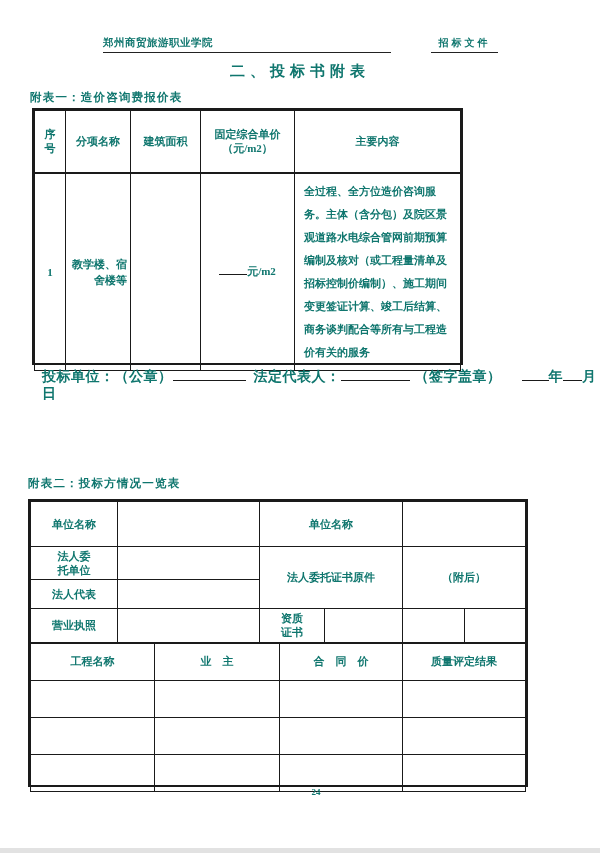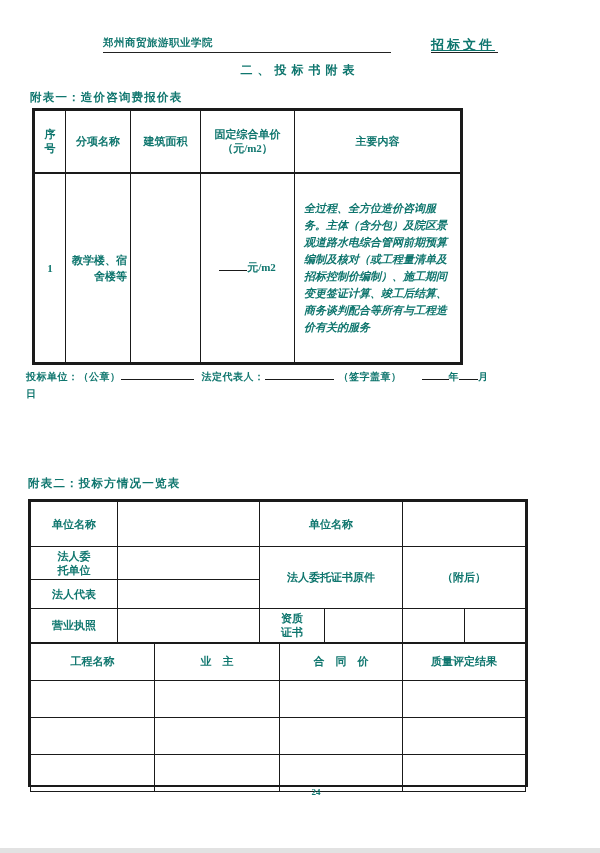--- a/index.html
+++ b/index.html
@@ -16,50 +16,50 @@
   }
   
   .hdr-left {
     position: absolute; left: 103px; top: 36px; width: 288px; height: 17px;
     border-bottom: 1.5px solid #222;
     font-size: 10.5px; letter-spacing: .5px; text-align: left;
   }
   .hdr-right {
     position: absolute; left: 431px; top: 36px; width: 67px; height: 17px;
     border-bottom: 1.5px solid #222;
-    font-size: 13px; letter-spacing: 3px; text-align: left; text-decoration: underline;
+    font-size: 10px; letter-spacing: 3px; text-align: center;
   }
   
   .doc-title {
     position: absolute; left: 0; top: 62px; width: 100%;
-    text-align: center; font-size: 12px; letter-spacing: 5px;
+    text-align: center; font-size: 15px; letter-spacing: 5px;
   }
   
   .tbl-caption { position: absolute; font-size: 11.5px; letter-spacing: 1.2px; }
   .cap1 { left: 30px; top: 90px; }
   .cap2 { left: 28px; top: 476px; }
   
   table { border-collapse: collapse; table-layout: fixed; width: 100%; }
   td, th { border: 1px solid #1a1a1a; font-size: 11px; font-weight: bold;
            text-align: center; vertical-align: middle; padding: 2px; }
   .pre { white-space: pre-line; line-height: 14px; }
   
   .t1-wrap { position: absolute; left: 32px; top: 108px; width: 431px; height: 257px;
              border: 2px solid #1a1a1a; }
   .t1 { height: 100%; }
   .t1 thead th { border-bottom: 2px solid #1a1a1a; }
   .t1 .cell-item { line-height: 16px; padding: 2px 3px; text-align: right; }
   .t1 .cell-content {
-    text-align: left; font-size: 11px; line-height: 17px; padding: 6px 9px; font-style: italic;
+    text-align: left; font-size: 11px; line-height: 23px; padding: 6px 9px;
   }
   .uline { display: inline-block; width: 28px; height: 11px;
            border-bottom: 1px solid #1a1a1a; }
   
-  .sig { position: absolute; left: 26px; top: 368px; width: 556px;
-         font-size: 10px; line-height: 17px; letter-spacing: .5px; }
+  .sig { position: absolute; left: 42px; top: 368px; width: 556px;
+         font-size: 14px; line-height: 17px; letter-spacing: .5px; }
   .blank { display: inline-block; height: 12px; border-bottom: 1px solid #1a1a1a;
            vertical-align: baseline; }
   .b1 { width: 73px; margin-right: 8px; }
   .b2 { width: 69px; margin-right: 5px; }
   .b3 { width: 27px; margin-left: 20px; }
   .b4 { width: 19px; }
   
   .t2-wrap { position: absolute; left: 28px; top: 499px; width: 500px; height: 288px;
              border: 2px solid #1a1a1a; }
   .t2a { height: 140px; }

